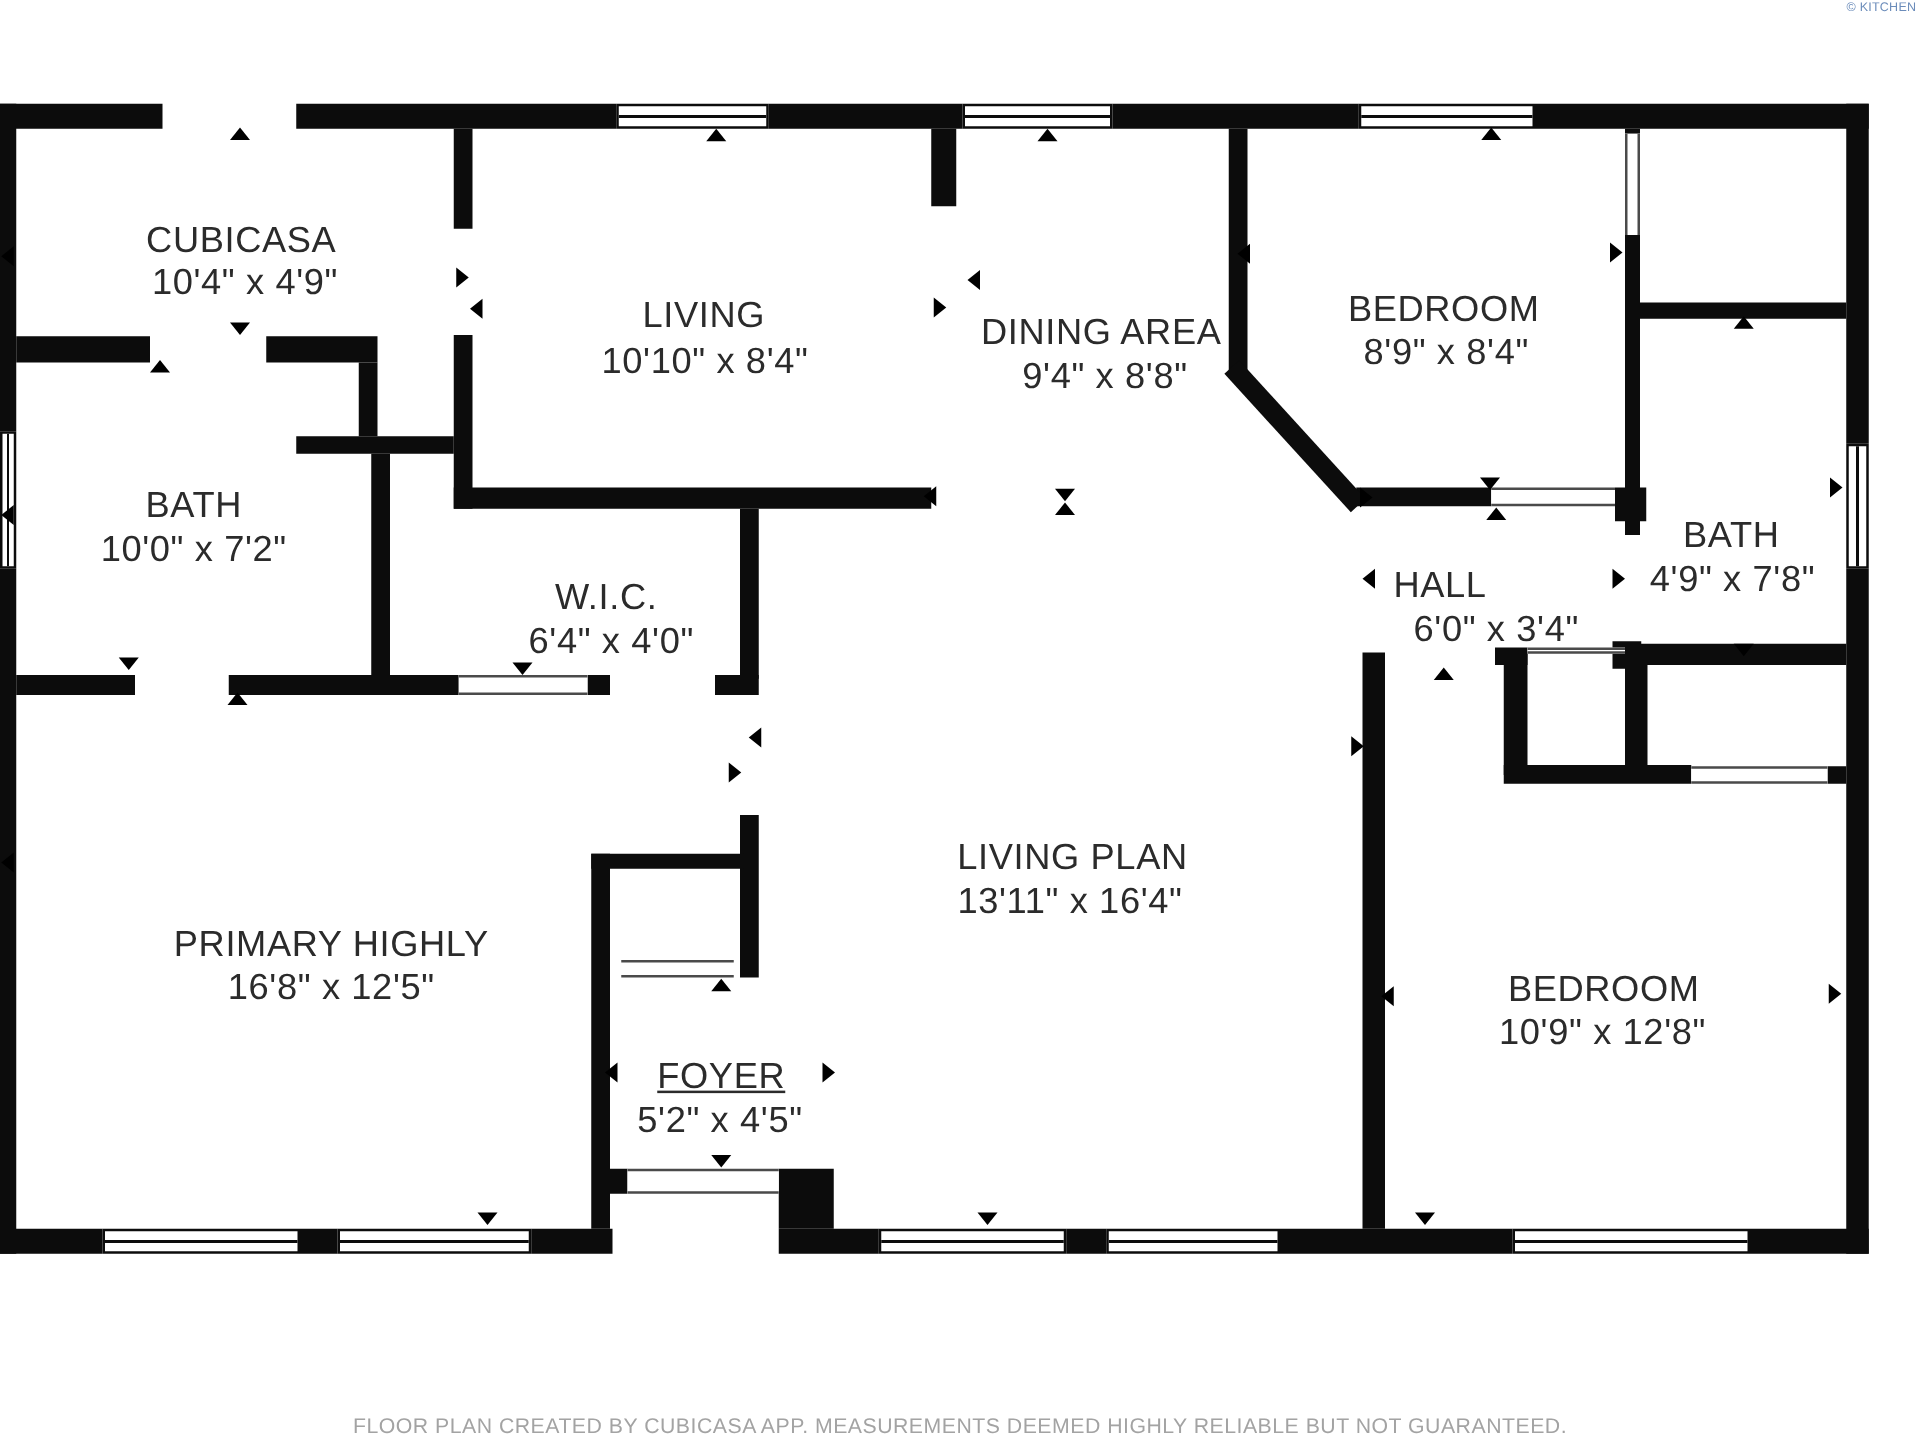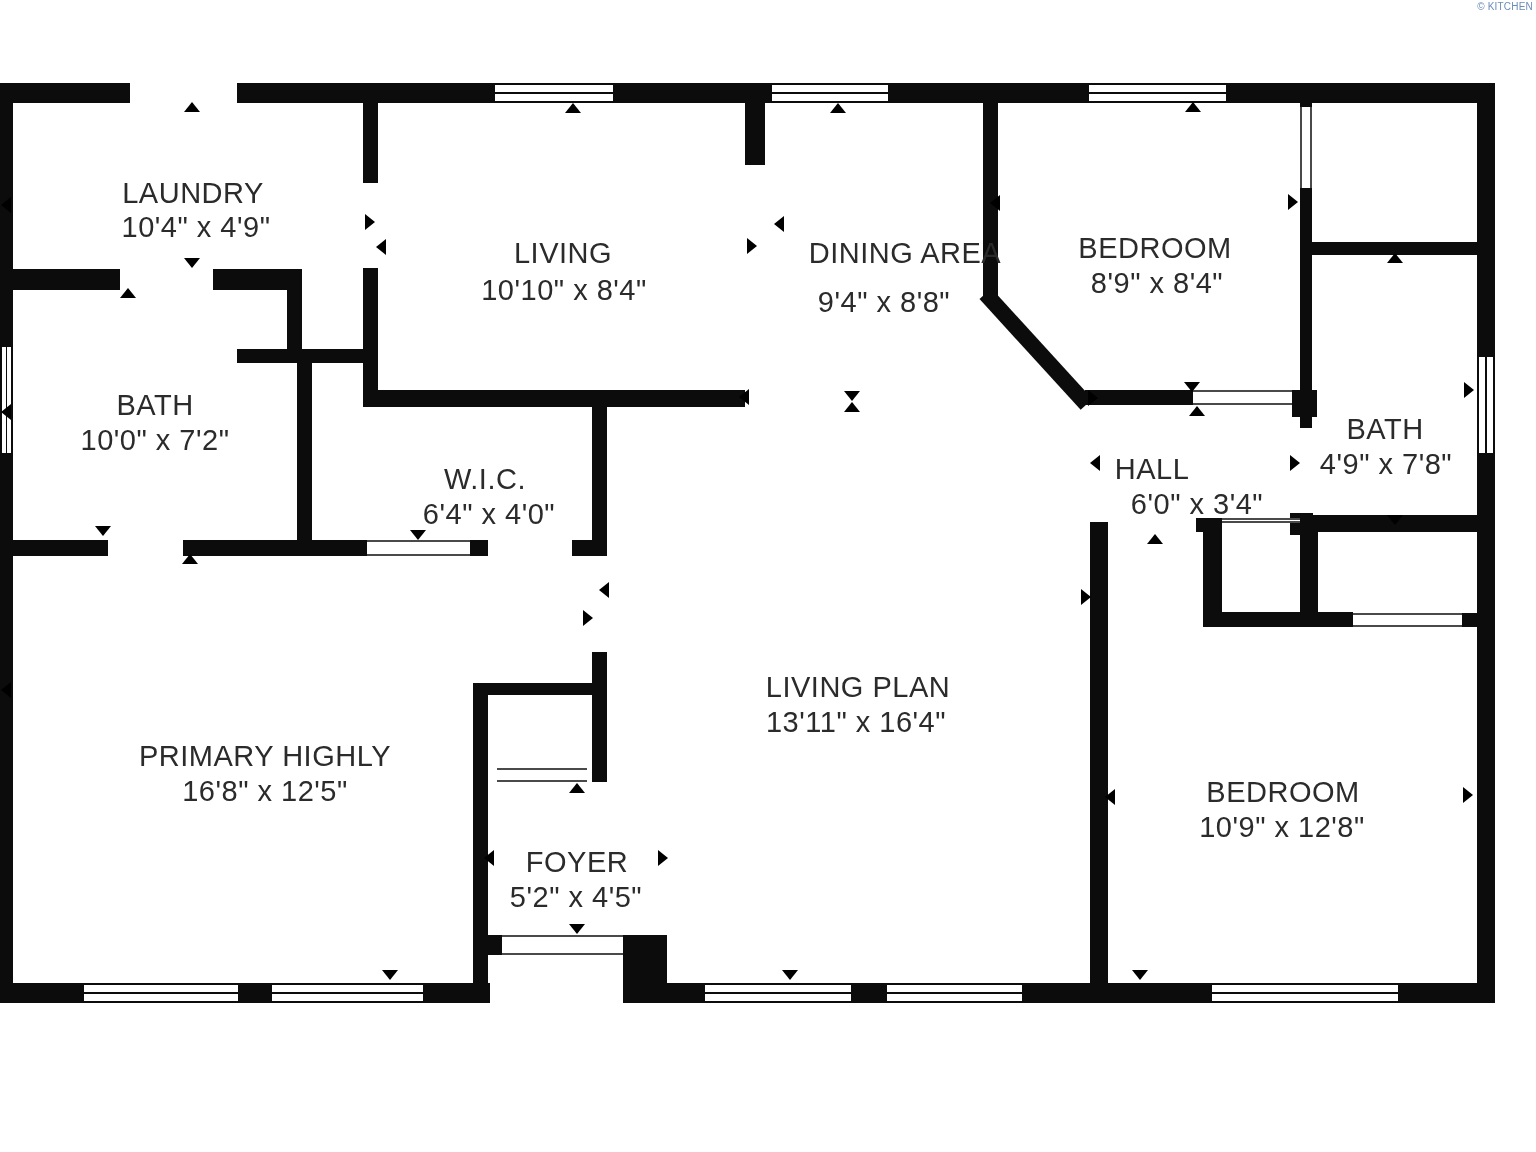--- a/index.html
+++ b/index.html
@@ -21,20 +21,21 @@
              color:#2b2b2b;font-size:29px;letter-spacing:0.5px;text-align:center;}
   #footer{position:absolute;left:0;top:1131px;width:100%;text-align:center;
           color:#a3a3a3;font-size:17px;letter-spacing:0.4px;}
   #copyright{position:absolute;right:3px;top:1px;color:#6b8cba;font-size:10px;letter-spacing:0.2px;}
 </style>
 </head>
 <body>
 
 <div id="stage">
   <div id="copyright">© KITCHEN</div>
+  <div id="footer">FLOOR PLAN CREATED BY CUBICASA APP. MEASUREMENTS DEEMED HIGHLY RELIABLE BUT NOT GUARANTEED.</div>
 <div class="wall" style="left: 0px; top: 83px; width: 130px; height: 20px;"></div>
     <div class="wall" style="left: 237px; top: 83px; width: 256px; height: 20px;"></div>
     <div class="wall" style="left: 615px; top: 83px; width: 155px; height: 20px;"></div>
     <div class="wall" style="left: 890px; top: 83px; width: 197px; height: 20px;"></div>
     <div class="wall" style="left: 1228px; top: 83px; width: 267px; height: 20px;"></div>
     <div class="wall" style="left: 0px; top: 83px; width: 13px; height: 262px;"></div>
     <div class="wall" style="left: 0px; top: 455px; width: 13px; height: 548px;"></div>
     <div class="wall" style="left: 0px; top: 983px; width: 82px; height: 20px;"></div>
     <div class="wall" style="left: 240px; top: 983px; width: 30px; height: 20px;"></div>
     <div class="wall" style="left: 425px; top: 983px; width: 65px; height: 20px;"></div>
@@ -132,37 +133,37 @@
     <div class="tri right" style="left: 658px; top: 850px;"></div>
     <div class="tri right" style="left: 583px; top: 610px;"></div>
     <div class="tri right" style="left: 1081px; top: 589px;"></div>
     <div class="tri right" style="left: 1463px; top: 787px;"></div>
     <div class="tri right" style="left: 1464px; top: 382px;"></div>
     <div class="tri right" style="left: 1288px; top: 194px;"></div>
     <div class="tri right" style="left: 747px; top: 238px;"></div>
     <div class="tri right" style="left: 365px; top: 214px;"></div>
     <div class="tri right" style="left: 1290px; top: 455px;"></div>
     <div class="tri right" style="left: 1088px; top: 390px;"></div>
-    <div class="room-line" style="left: 193px; top: 193px;">LAUNDRY</div>
+    <div class="room-line" style="left: 193px; top: 193px;">CUBICASA</div>
     <div class="room-line" style="left: 196px; top: 227px;">10'4" x 4'9"</div>
     <div class="room-line" style="left: 563px; top: 253px;">LIVING</div>
     <div class="room-line" style="left: 564px; top: 290px;">10'10" x 8'4"</div>
-    <div class="room-line" style="left: 881px; top: 253px; margin-left: 24px;">DINING AREA</div>
+    <div class="room-line" style="left: 881px; top: 267px;">DINING AREA</div>
     <div class="room-line" style="left: 884px; top: 302px;">9'4" x 8'8"</div>
     <div class="room-line" style="left: 1155px; top: 248px;">BEDROOM</div>
     <div class="room-line" style="left: 1157px; top: 283px;">8'9" x 8'4"</div>
     <div class="room-line" style="left: 155px; top: 405px;">BATH</div>
     <div class="room-line" style="left: 155px; top: 440px;">10'0" x 7'2"</div>
     <div class="room-line" style="left: 485px; top: 479px;">W.I.C.</div>
     <div class="room-line" style="left: 489px; top: 514px;">6'4" x 4'0"</div>
     <div class="room-line" style="left: 1152px; top: 469px;">HALL</div>
     <div class="room-line" style="left: 1197px; top: 504px;">6'0" x 3'4"</div>
     <div class="room-line" style="left: 1385px; top: 429px;">BATH</div>
     <div class="room-line" style="left: 1386px; top: 464px;">4'9" x 7'8"</div>
     <div class="room-line" style="left: 265px; top: 756px;">PRIMARY HIGHLY</div>
     <div class="room-line" style="left: 265px; top: 791px;">16'8" x 12'5"</div>
     <div class="room-line" style="left: 858px; top: 687px;">LIVING PLAN</div>
     <div class="room-line" style="left: 856px; top: 722px;">13'11" x 16'4"</div>
-    <div class="room-line" style="left: 577px; top: 862px;">FOYER</div>
+    <div class="room-line" style="left: 577px; top: 862px; text-decoration: underline;">FOYER</div>
     <div class="room-line" style="left: 576px; top: 897px;">5'2" x 4'5"</div>
     <div class="room-line" style="left: 1283px; top: 792px;">BEDROOM</div>
     <div class="room-line" style="left: 1282px; top: 827px;">10'9" x 12'8"</div>
   </div>
 
 </body></html>

